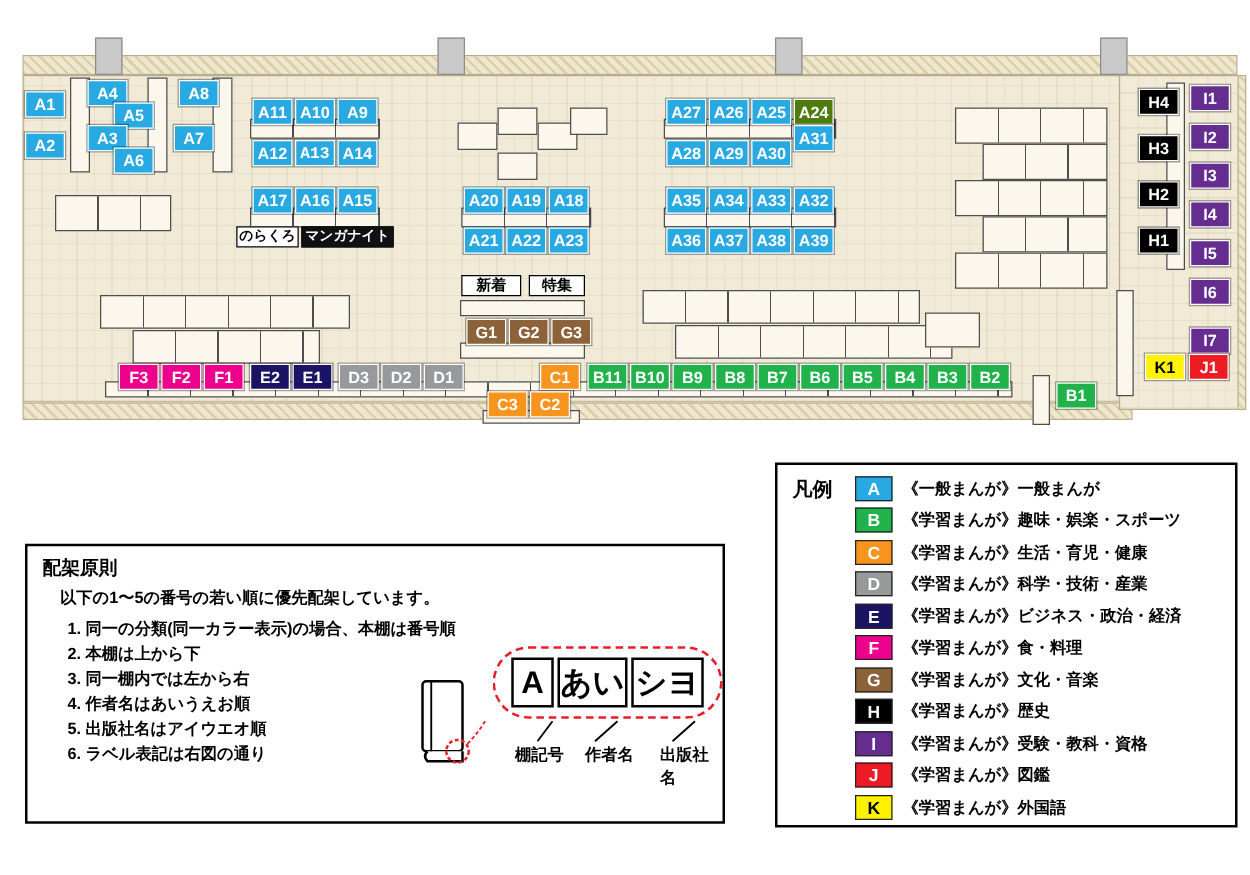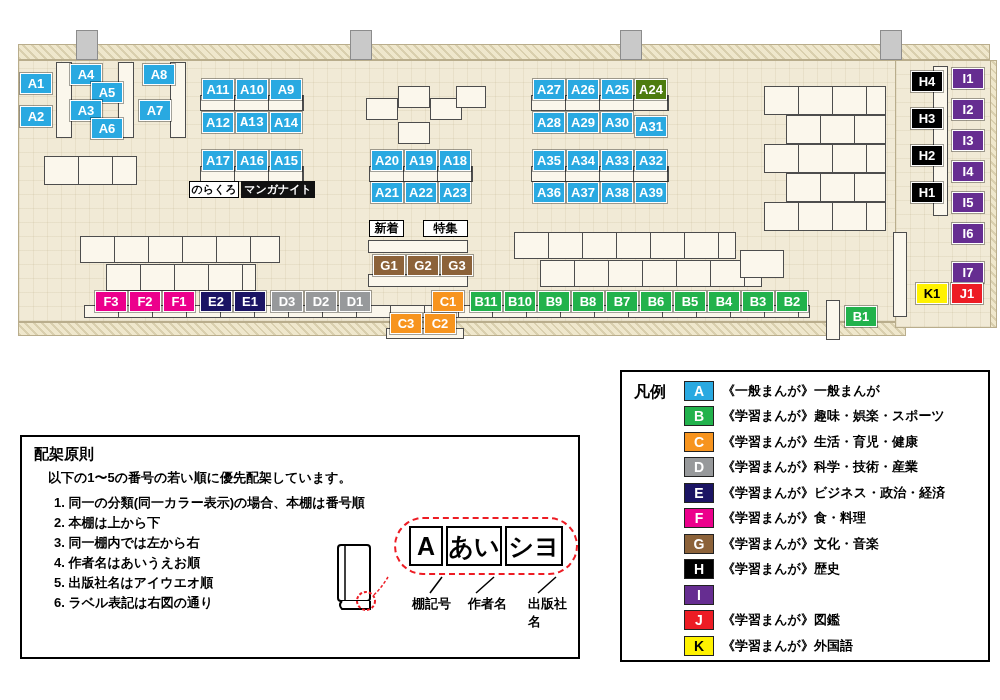--- a/index.html
+++ b/index.html
@@ -117,21 +117,21 @@
         <div class="tag" style="left: 371px; top: 182px; background: rgb(41, 169, 225);">A21</div>
         <div class="tag" style="left: 405px; top: 182px; background: rgb(41, 169, 225);">A22</div>
         <div class="tag" style="left: 439px; top: 182px; background: rgb(41, 169, 225);">A23</div>
         <div class="tag" style="left: 533px; top: 79px; background: rgb(41, 169, 225);">A27</div>
         <div class="tag" style="left: 567px; top: 79px; background: rgb(41, 169, 225);">A26</div>
         <div class="tag" style="left: 601px; top: 79px; background: rgb(41, 169, 225);">A25</div>
         <div class="tag" style="left: 635px; top: 79px; background: #4d7c0f;">A24</div>
         <div class="tag" style="left: 533px; top: 112px; background: rgb(41, 169, 225);">A28</div>
         <div class="tag" style="left: 567px; top: 112px; background: rgb(41, 169, 225);">A29</div>
         <div class="tag" style="left: 601px; top: 112px; background: rgb(41, 169, 225);">A30</div>
-        <div class="tag" style="left: 635px; top: 116px; background: rgb(41, 169, 225);">A31</div>
+        <div class="tag" style="left: 635px; top: 100px; background: rgb(41, 169, 225);">A31</div>
         <div class="tag" style="left: 533px; top: 150px; background: rgb(41, 169, 225);">A35</div>
         <div class="tag" style="left: 567px; top: 150px; background: rgb(41, 169, 225);">A34</div>
         <div class="tag" style="left: 601px; top: 150px; background: rgb(41, 169, 225);">A33</div>
         <div class="tag" style="left: 635px; top: 150px; background: rgb(41, 169, 225);">A32</div>
         <div class="tag" style="left: 533px; top: 182px; background: rgb(41, 169, 225);">A36</div>
         <div class="tag" style="left: 567px; top: 182px; background: rgb(41, 169, 225);">A37</div>
         <div class="tag" style="left: 601px; top: 182px; background: rgb(41, 169, 225);">A38</div>
         <div class="tag" style="left: 635px; top: 182px; background: rgb(41, 169, 225);">A39</div>
         <div class="tag" style="left: 373px; top: 255px; background: rgb(140, 98, 57);">G1</div>
         <div class="tag" style="left: 407px; top: 255px; background: rgb(140, 98, 57);">G2</div>
@@ -166,21 +166,21 @@
         <div class="tag" style="left: 952px; top: 99px; background: rgb(102, 45, 145);">I2</div>
         <div class="tag" style="left: 952px; top: 130px; background: rgb(102, 45, 145);">I3</div>
         <div class="tag" style="left: 952px; top: 161px; background: rgb(102, 45, 145);">I4</div>
         <div class="tag" style="left: 952px; top: 192px; background: rgb(102, 45, 145);">I5</div>
         <div class="tag" style="left: 952px; top: 223px; background: rgb(102, 45, 145);">I6</div>
         <div class="tag" style="left: 952px; top: 262px; background: rgb(102, 45, 145);">I7</div>
         <div class="tag" style="left: 916px; top: 283px; background: rgb(255, 242, 0); color: rgb(0, 0, 0);">K1</div>
         <div class="tag" style="left: 951px; top: 283px; background: rgb(237, 28, 36);">J1</div>
         <div class="sign sign-light" style="left: 189px; top: 181px; width: 50px;">のらくろ</div>
         <div class="sign sign-dark" style="left: 241px; top: 181px; width: 74px;">マンガナイト</div>
-        <div class="sign sign-outline" style="left: 369px; top: 220px; width: 35px;">新着</div>
+        <div class="sign sign-outline" style="left: 369px; top: 220px; width: 48px;">新着</div>
         <div class="sign sign-outline" style="left: 423px; top: 220px; width: 45px;">特集</div>
       </div>
   </div>
 
   <div class="legend">
     <div class="legend-title">凡例</div>
     <div id="legend-rows">
         <div class="legend-row">
           <span class="chip" style="background: rgb(41, 169, 225);">A</span>
           <span class="legend-text">《一般まんが》一般まんが</span>
@@ -208,20 +208,21 @@
         <div class="legend-row">
           <span class="chip" style="background: rgb(140, 98, 57);">G</span>
           <span class="legend-text">《学習まんが》文化・音楽</span>
         </div>
         <div class="legend-row">
           <span class="chip" style="background: rgb(0, 0, 0);">H</span>
           <span class="legend-text">《学習まんが》歴史</span>
         </div>
         <div class="legend-row">
           <span class="chip" style="background: rgb(102, 45, 145);">I</span>
+          <span class="legend-text">《学習まんが》受験・教科・資格</span>
         </div>
         <div class="legend-row">
           <span class="chip" style="background: rgb(237, 28, 36);">J</span>
           <span class="legend-text">《学習まんが》図鑑</span>
         </div>
         <div class="legend-row">
           <span class="chip" style="background: rgb(255, 242, 0); color: rgb(0, 0, 0);">K</span>
           <span class="legend-text">《学習まんが》外国語</span>
         </div>
       </div>

